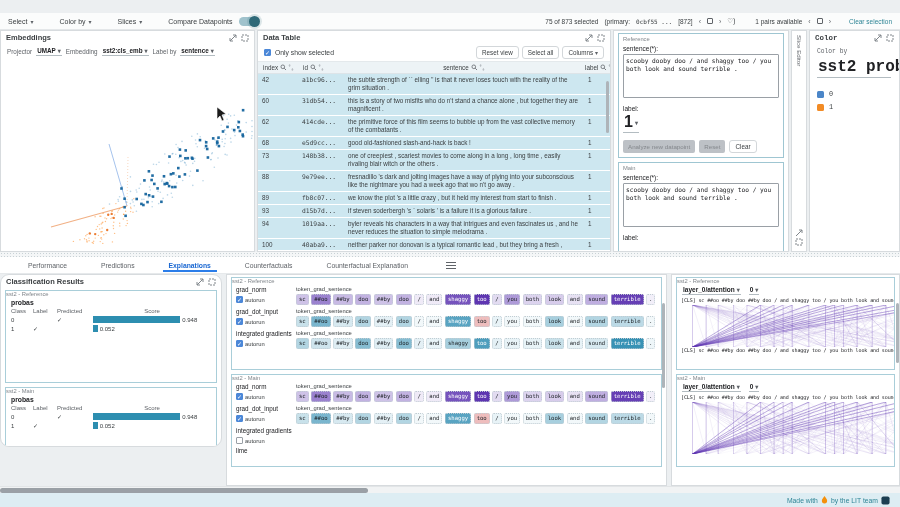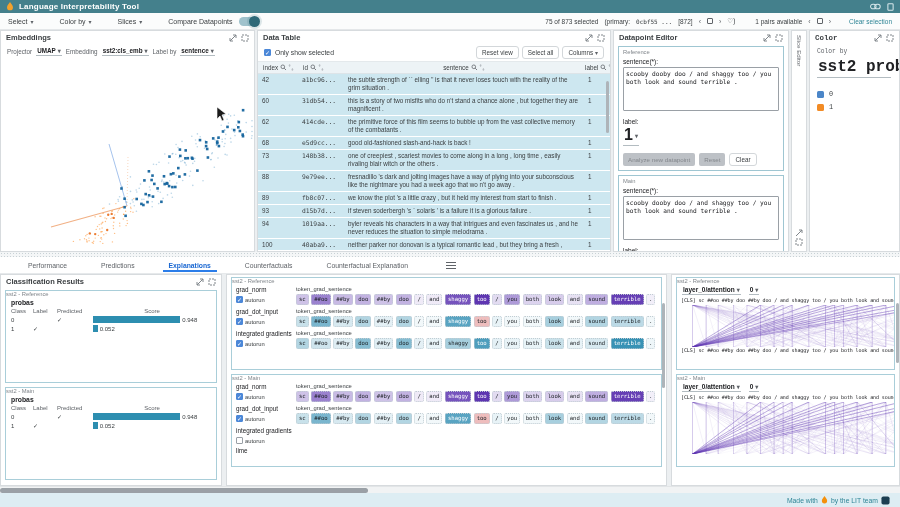--- a/index.html
+++ b/index.html
@@ -123,35 +123,20 @@
   .footer { position:absolute; left:0; top:493px; width:900px; height:14px; background:#ddedf3;
             display:flex; align-items:center; justify-content:flex-end; gap:3px; padding-right:10px;
             font-size:6.8px; color:#2f8596; }
   .mono { font-family:"DejaVu Sans Mono", monospace; }
 </style>
 </head>
 <body>
 
 <div class="root">
 
-  <div class="appbar">
-    <svg width="8" height="9" viewBox="0 0 8 10">
-        <path d="M4 0 C5.5 2.5 7.3 3.6 7.3 6 A3.3 3.3 0 1 1 0.7 6 C0.7 3.6 2.5 2.5 4 0 Z" fill="#f4a12c"></path>
-      </svg>
-    <div class="title">Language Interpretability Tool</div>
-    <div class="right-icons">
-      <svg width="11" height="7" viewBox="0 0 14 8">
-          <rect x="0.7" y="1" width="7" height="6" rx="3" fill="none" stroke="#d6e6ea" stroke-width="1.3"></rect>
-          <rect x="6" y="1" width="7" height="6" rx="3" fill="none" stroke="#d6e6ea" stroke-width="1.3"></rect>
-        </svg>
-      <svg width="7" height="8" viewBox="0 0 8 9">
-          <rect x="1" y="0.7" width="6" height="7.6" rx="1" fill="none" stroke="#d6e6ea" stroke-width="1.2"></rect>
-        </svg>
-    </div>
-  </div>
 
   <div class="toolbar">
     <div class="tool-item">
         <span>Select</span>
         <span class="caret">▾</span>
       </div>
     <div class="tool-item">
         <span>Color by</span>
         <span class="caret">▾</span>
       </div>
@@ -620,31 +605,20 @@
         <circle cx="107.2" cy="155.7" r="1.2" fill="#e8650e" opacity="0.85"></circle>
         <circle cx="88.8" cy="174.4" r="1.2" fill="#e8650e" opacity="0.85"></circle>
         <circle cx="112.7" cy="158.9" r="1.2" fill="#e8650e" opacity="0.85"></circle>
         <circle cx="106.2" cy="171.0" r="1.2" fill="#e8650e" opacity="0.85"></circle>
         <circle cx="94.2" cy="175.1" r="1.2" fill="#e8650e" opacity="0.85"></circle>
         <polygon points="216,48 216,60 219,57 221,62 223,61 221,56 225,55" fill="#1b1b1b" stroke="#fff" stroke-width="0.6"></polygon>
       </svg>
   </div>
 
   <div class="panel" style="left:613px;top:30px;width:176px;height:222px;">
-    <div class="panel-head">
-        <span>Datapoint Editor</span>
-        <span class="head-icons">
-          <svg width="8" height="8" viewBox="0 0 8 8">
-            <path d="M1 7 L7 1 M1 4 L1 7 L4 7 M4 1 L7 1 L7 4" stroke="#80868b" stroke-width="1" fill="none"></path>
-          </svg>
-          <svg width="8" height="8" viewBox="0 0 8 8">
-            <rect x="1" y="1" width="6" height="6" fill="none" stroke="#80868b" stroke-width="1" stroke-dasharray="2 1"></rect>
-          </svg>
-        </span>
-      </div>
     <div class="ed-box">
       <div class="tiny-label">Reference</div>
       <div class="field-label">sentence(*):</div>
       <textarea class="ed-text" style="">scooby dooby doo / and shaggy too / you both look and sound terrible .</textarea>
       <div class="field-label">label:</div>
       <span class="sel" style="margin-top:1px">
           <span>1</span>
           <span class="caret">▾</span>
         </span>
       <div class="ed-btns">
@@ -713,21 +687,21 @@
         <div class="tab">Counterfactuals</div>
         <div class="tab">Counterfactual Explanation</div>
       </div>
     <div class="burger">
         <div></div>
         <div></div>
         <div></div>
       </div>
   </div>
 
-  <div class="panel" style="left:0;top:274px;width:222px;height:212px;">
+  <div class="panel" style="left:0;top:274px;width:222px;height:173px;border-radius:9px;">
     <div class="panel-head">
         <span>Classification Results</span>
         <span class="head-icons">
           <svg width="8" height="8" viewBox="0 0 8 8">
             <path d="M1 7 L7 1 M1 4 L1 7 L4 7 M4 1 L7 1 L7 4" stroke="#80868b" stroke-width="1" fill="none"></path>
           </svg>
           <svg width="8" height="8" viewBox="0 0 8 8">
             <rect x="1" y="1" width="6" height="6" fill="none" stroke="#80868b" stroke-width="1" stroke-dasharray="2 1"></rect>
           </svg>
         </span>

